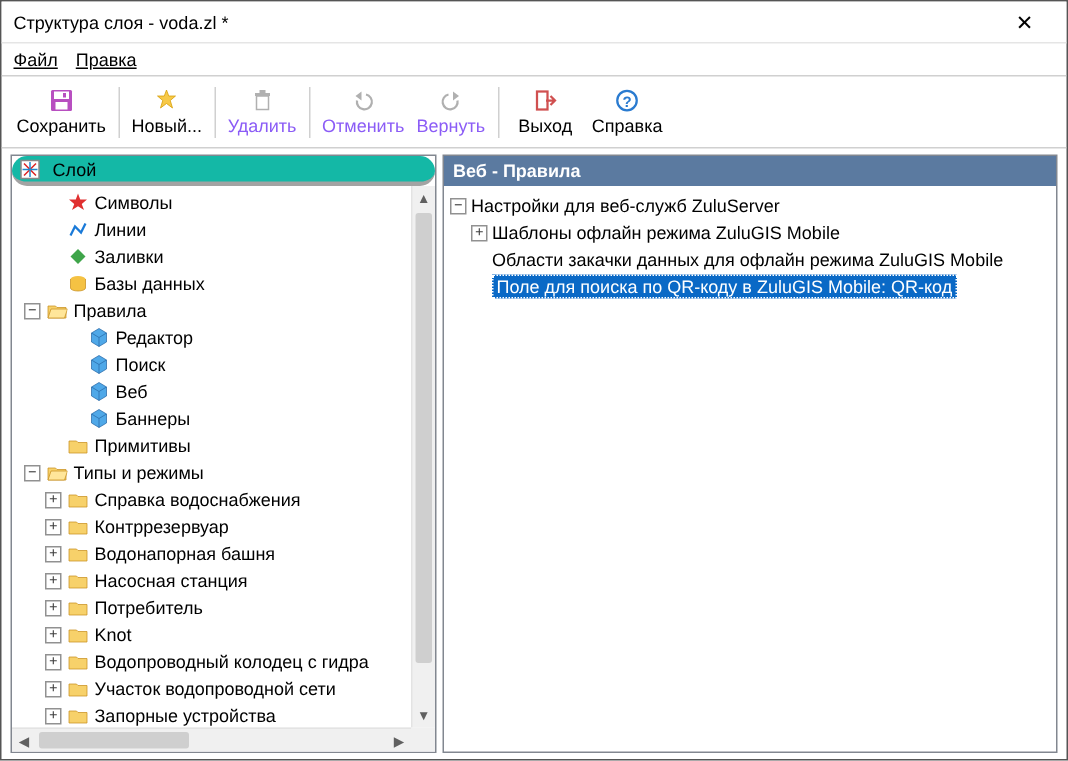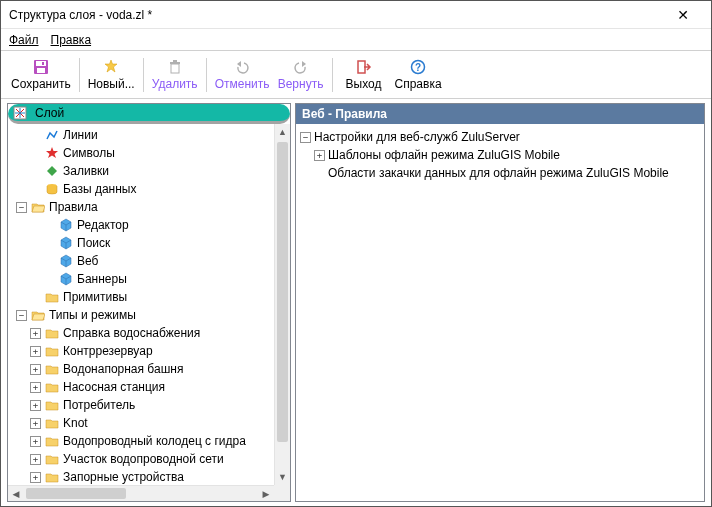--- a/index.html
+++ b/index.html
@@ -291,34 +291,34 @@
       <span>Слой</span>
     </div>
     <div class="left-body">
       <div class="tree">
 
         <div class="tree-row">
           <span class="indent" style="width:22px"></span>
             <span class="toggle blank"></span>
           <span class="ticon">
               <svg width="14" height="14">
+                <path d="M7 1 L8.5 5 L13 5 L9.5 8 L11 12 L7 9.5 L3 12 L4.5 8 L1 5 L5.5 5 Z" fill="#e03030"></path>
+              </svg>
+            </span>
+          <span class="tree-label">Символы</span>
+        </div>
+        <div class="tree-row">
+          <span class="indent" style="width:22px"></span>
+            <span class="toggle blank"></span>
+          <span class="ticon">
+              <svg width="14" height="14">
                 <path d="M2 11 L5 5 L9 9 L12 3" fill="none" stroke="#1a7ad8" stroke-width="1.5"></path>
               </svg>
             </span>
           <span class="tree-label">Линии</span>
-        </div>
-        <div class="tree-row">
-          <span class="indent" style="width:22px"></span>
-            <span class="toggle blank"></span>
-          <span class="ticon">
-              <svg width="14" height="14">
-                <path d="M7 1 L8.5 5 L13 5 L9.5 8 L11 12 L7 9.5 L3 12 L4.5 8 L1 5 L5.5 5 Z" fill="#e03030"></path>
-              </svg>
-            </span>
-          <span class="tree-label">Символы</span>
         </div>
         <div class="tree-row">
           <span class="indent" style="width:22px"></span>
             <span class="toggle blank"></span>
           <span class="ticon">
               <svg width="14" height="14">
                 <path d="M2 7 L7 2 L12 7 L7 12 Z" fill="#3fa54a"></path>
               </svg>
             </span>
           <span class="tree-label">Заливки</span>
@@ -530,15 +530,20 @@
       <div class="r-row">
         <span class="indent" style="width:14px"></span>
           <span class="toggle">+</span>
         <span class="label">Шаблоны офлайн режима ZuluGIS Mobile</span>
       </div>
       <div class="r-row">
         <span class="indent" style="width:14px"></span>
           <span class="toggle blank"></span>
         <span class="label">Области закачки данных для офлайн режима ZuluGIS Mobile</span>
       </div>
+      <div class="r-row">
+        <span class="indent" style="width:14px"></span>
+          <span class="toggle blank"></span>
+        <span class="label sel">Поле для поиска по QR-коду в ZuluGIS Mobile: QR-код</span>
+      </div>
     </div>
   </div>
 </div>
 
 </body></html>

